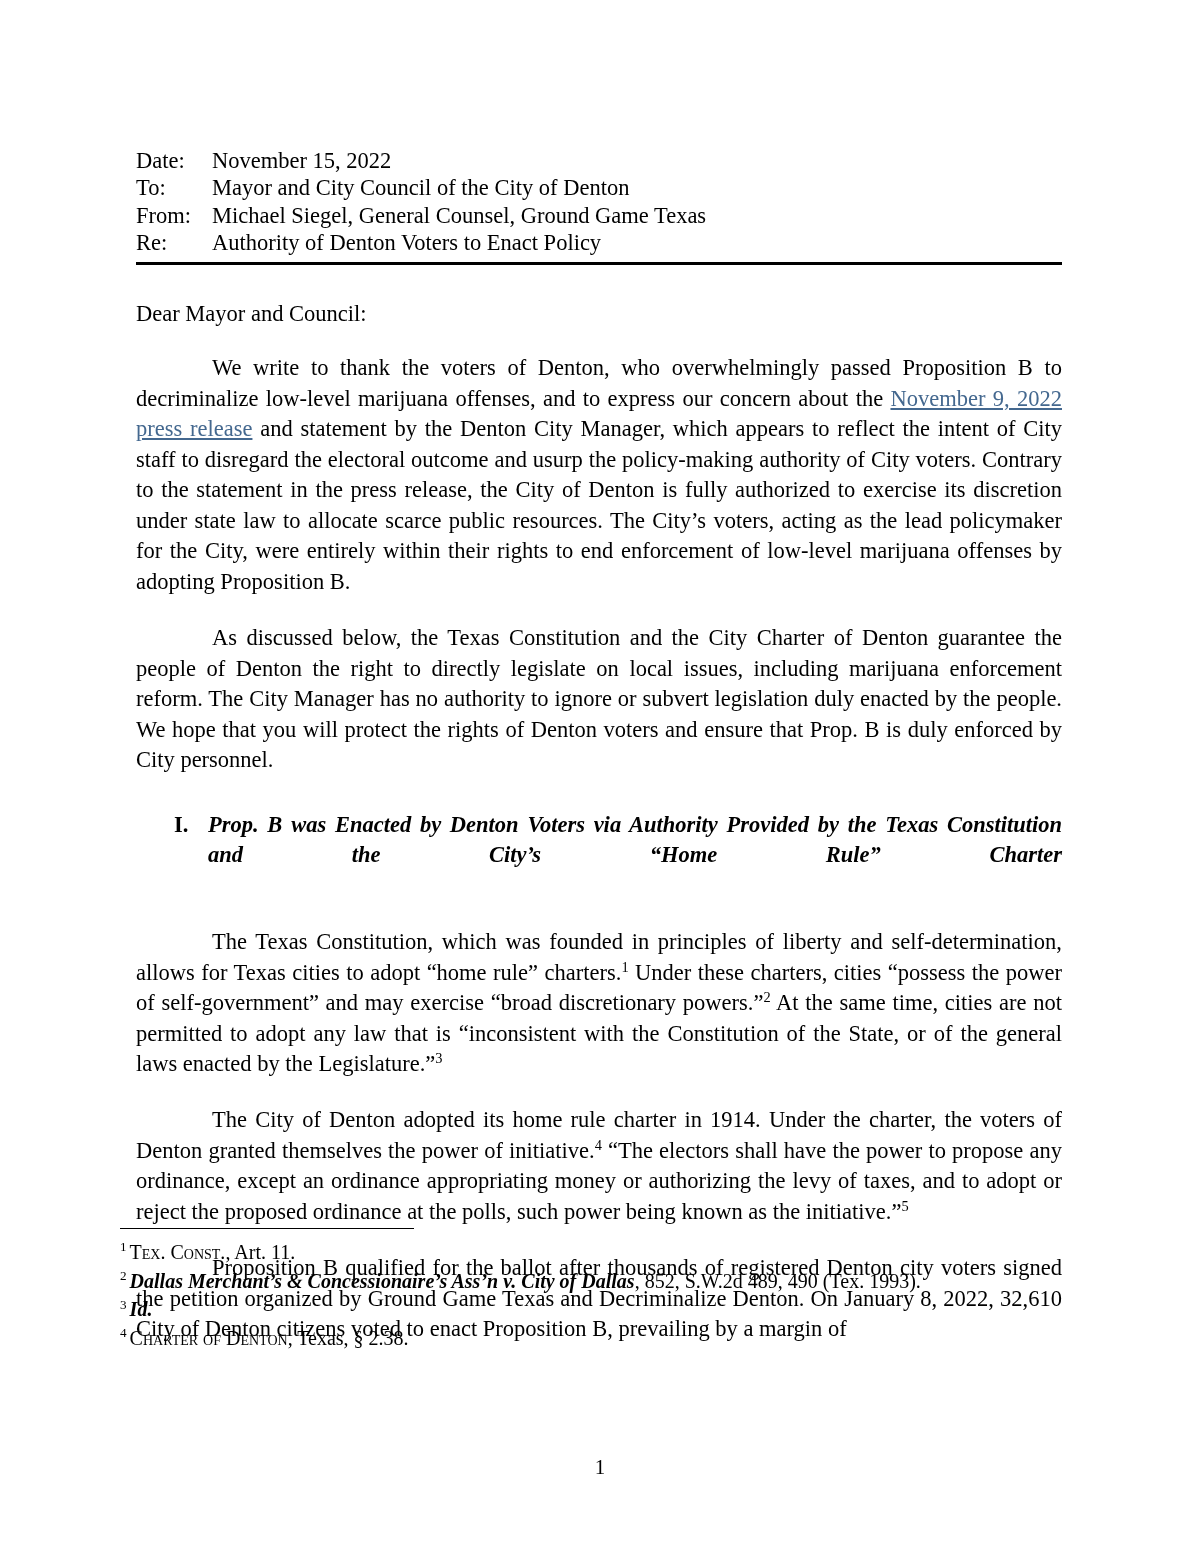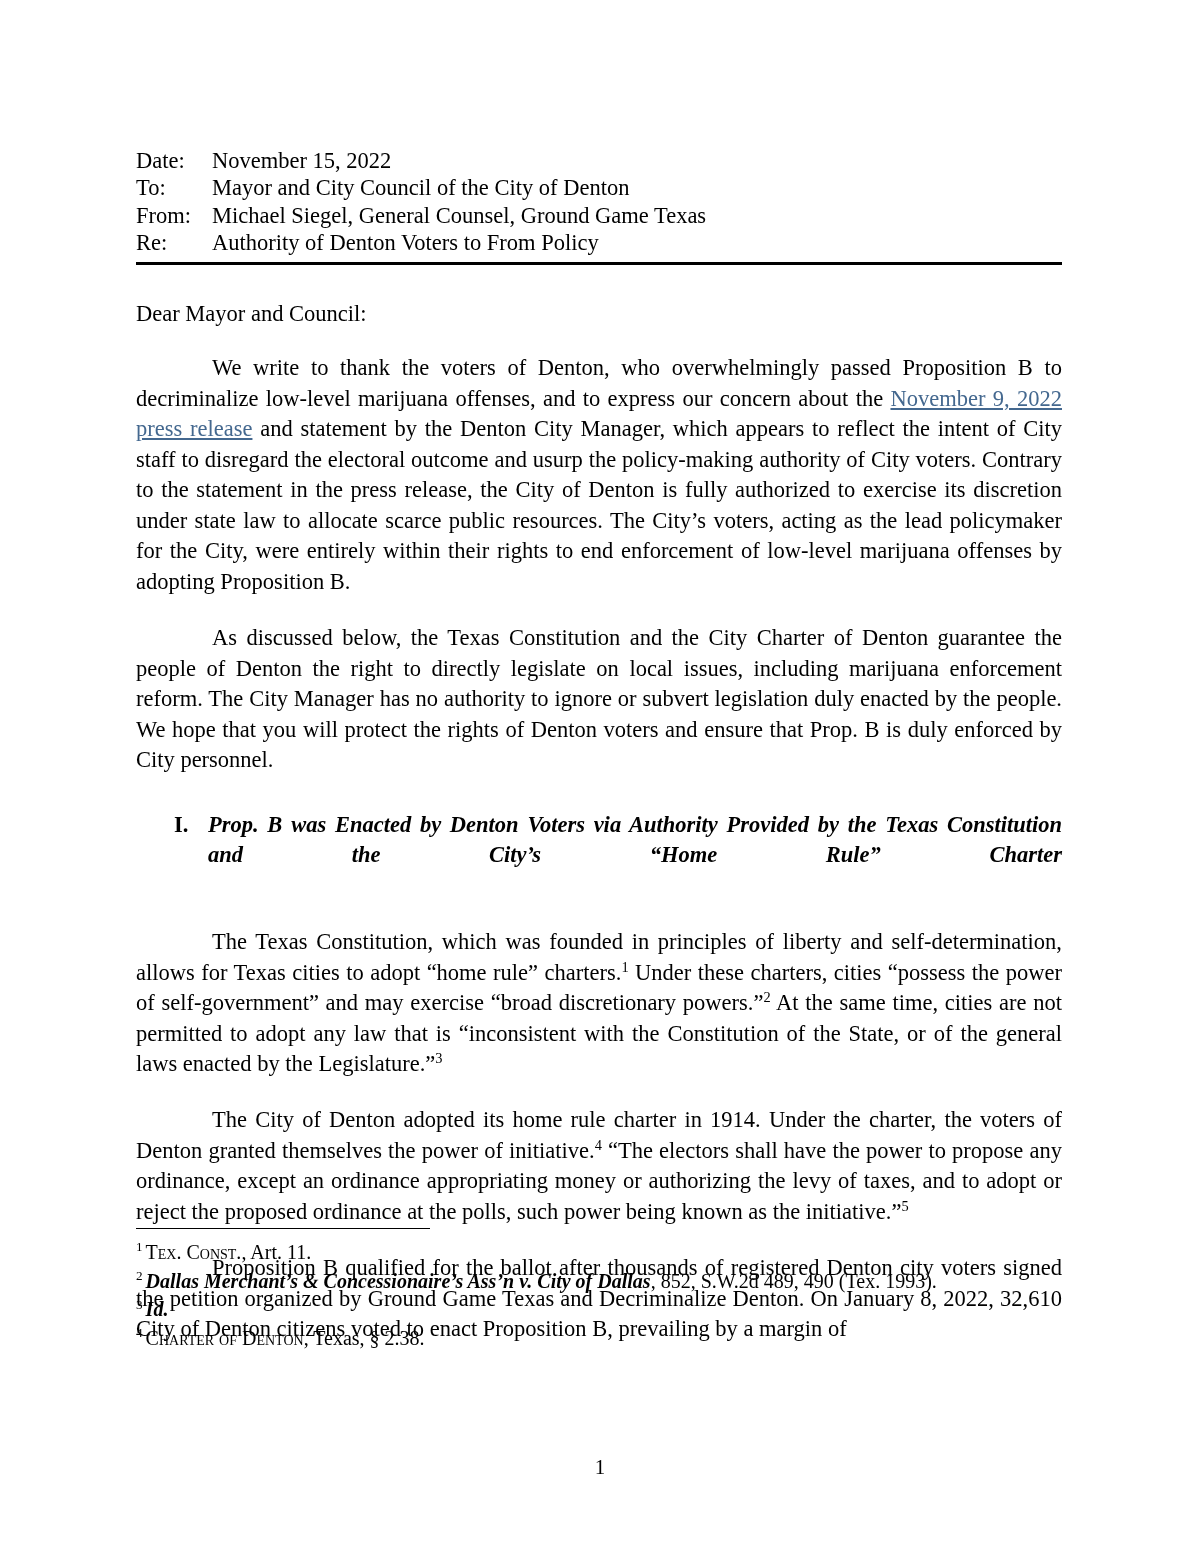--- a/index.html
+++ b/index.html
@@ -98,21 +98,21 @@
   }
   .section-title::after {
     content: "";
     display: inline-block;
     width: 100%;
   }
 
   
   .footnotes {
     position: absolute;
-    left: 136px;
+    left: 120px;
     top: 1228px;
     width: 940px;
   }
   .fn-rule {
     border: 0;
     border-top: 1.6px solid #000;
     width: 294px;
     margin: 0 0 10px 0;
   }
   .footnote {
@@ -158,21 +158,21 @@
       <div class="memo-row">
         <span class="memo-label">To:</span>
         <span class="memo-value">Mayor and City Council of the City of Denton</span>
       </div>
       <div class="memo-row">
         <span class="memo-label">From:</span>
         <span class="memo-value">Michael Siegel, General Counsel, Ground Game Texas</span>
       </div>
       <div class="memo-row">
         <span class="memo-label">Re:</span>
-        <span class="memo-value">Authority of Denton Voters to From Policy</span>
+        <span class="memo-value">Authority of Denton Voters to Enact Policy</span>
       </div>
     </div>
     <hr class="header-rule">
 
     <div class="salutation">Dear Mayor and Council:</div>
 
     <p class="body-par"><span>We write to thank the voters of Denton, who overwhelmingly passed Proposition B to decriminalize low-level marijuana offenses, and to express our concern about the </span><a class="doclink" href="#">November 9, 2022 press release</a><span> and statement by the Denton City Manager, which appears to reflect the intent of City staff to disregard the electoral outcome and usurp the policy-making authority of City voters. Contrary to the statement in the press release, the City of Denton is fully authorized to exercise its discretion under state law to allocate scarce public resources. The City’s voters, acting as the lead policymaker for the City, were entirely within their rights to end enforcement of low-level marijuana offenses by adopting Proposition B.</span></p>
 
     <p class="body-par">As discussed below, the Texas Constitution and the City Charter of Denton guarantee the people of Denton the right to directly legislate on local issues, including marijuana enforcement reform. The City Manager has no authority to ignore or subvert legislation duly enacted by the people. We hope that you will protect the rights of Denton voters and ensure that Prop. B is duly enforced by City personnel.</p>
 

